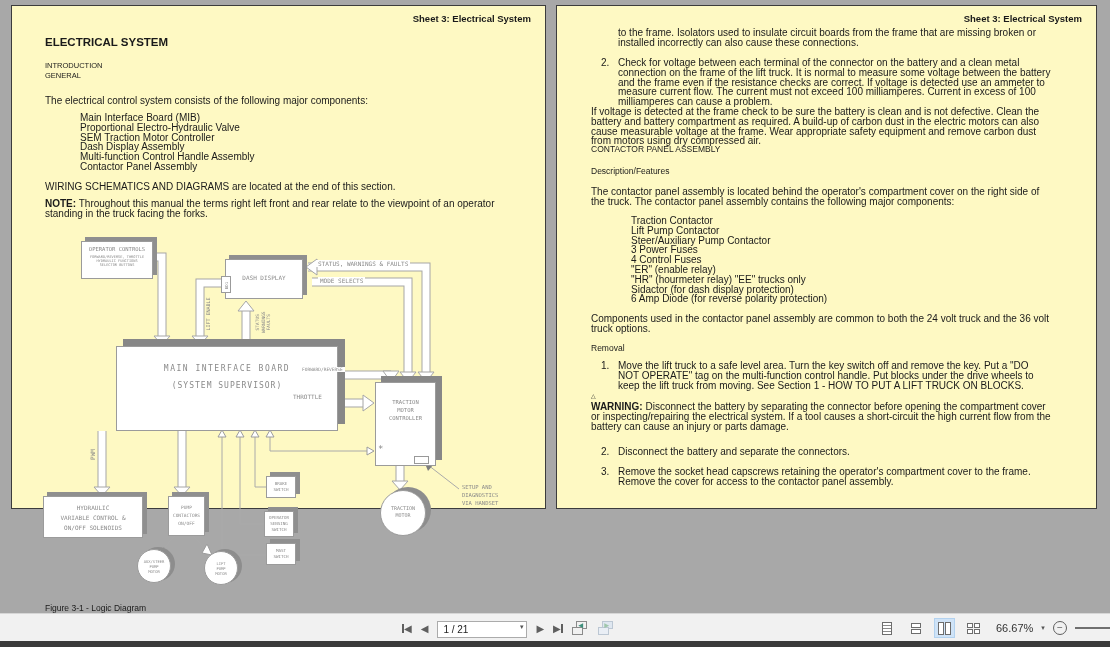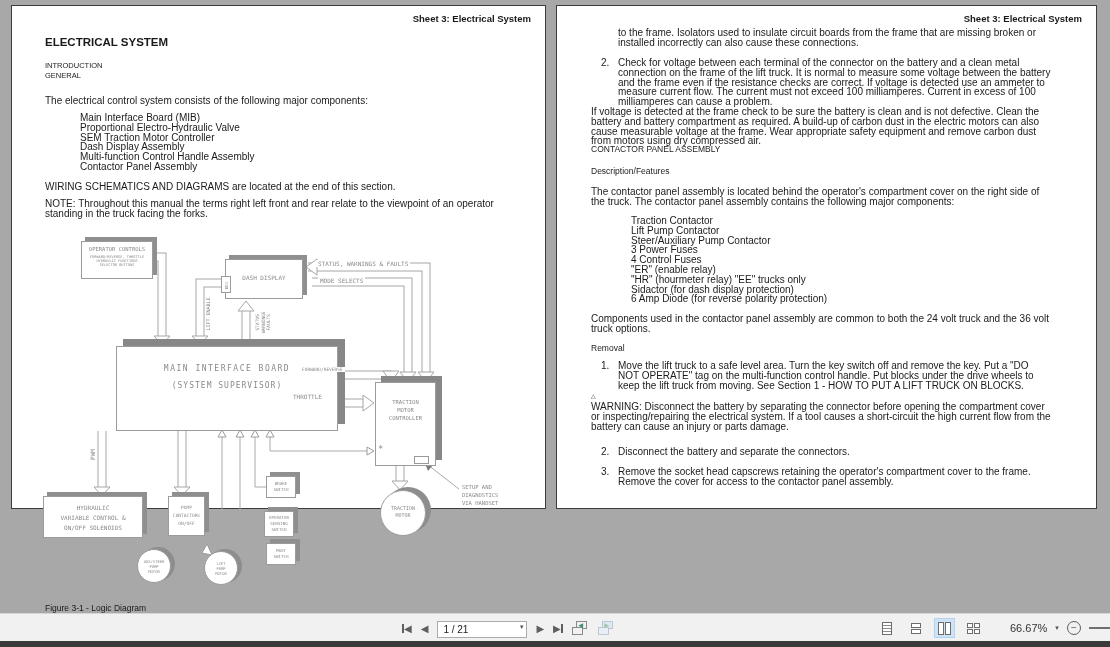--- a/index.html
+++ b/index.html
@@ -1,26 +1,26 @@
 <!DOCTYPE html>
 <html><head>
 <meta charset="utf-8">
 <style>
   *{box-sizing:border-box;margin:0;padding:0}
   html,body{width:1110px;height:647px;overflow:hidden}
   body{font-family:"Liberation Sans",sans-serif;background:#a8a8a8}
   #app{position:relative;width:1110px;height:647px;background:#a8a8a8;overflow:hidden}
 
-  .page{position:absolute;top:5px;height:504px;background:#ffffff;border:1px solid #3c3c3c;color:#1a1a1a}
+  .page{position:absolute;top:5px;height:504px;background:#fef9c3;border:1px solid #3c3c3c;color:#1a1a1a}
   #leftPage{left:11px;width:535px}
   #rightPage{left:556px;width:541px}
 
   .hdr{position:absolute;top:7px;right:14px;font-weight:bold;font-size:9.5px}
   .abs{position:absolute}
-  .b{font-weight:normal}
+  .b{font-weight:bold}
   .body-txt{font-size:10px;line-height:9.8px}
   .h-main{font-size:11.5px;font-weight:bold}
   .h-sec{font-size:8.5px;font-weight:normal}
   .num{position:absolute;left:44px;width:14px}
   .itm{margin-left:27px}
 
   
   #diagram-svg{position:absolute;left:0;top:0;width:535px;height:608px;z-index:1}
   .fo{stroke:#a6a6a6;stroke-width:9;fill:none}
   .fi{stroke:#fff;stroke-width:7;fill:none}
@@ -59,21 +59,21 @@
   .viewbtn.disabled .ar{color:#9fc6ab}
   .layicon{width:21px;height:20px;display:flex;align-items:center;justify-content:center;gap:1px}
   .layicon.sel{background:#cfe3f7;border:1px solid #b3d2ef}
   .lp{border:1px solid #6d6d6d;background:#fff}
   .lp.tall{width:10px;height:13px}
   .lp.half{width:10px;height:5px}
   .lp.col{width:6px;height:13px}
   .lp.bar{width:6px;height:5px}
   .stack{display:flex;flex-direction:column;gap:1px}
   .lines{background:repeating-linear-gradient(#fff 0 2px,#8a8a8a 2px 3px);background-clip:padding-box}
-  #zoomTxt{font-size:11px;color:#333;margin-left:18px}
+  #zoomTxt{font-size:11px;color:#333;margin-left:4px}
   .caret2{font-size:7px;color:#555}
   #zoomOut{width:14px;height:14px;border:1px solid #5f5f5f;border-radius:50%;color:#5f5f5f;
            font-size:10px;line-height:12px;text-align:center}
   #zoomSlider{width:40px;height:2px;background:#6f6f6f}
 </style>
 </head>
 <body>
 
 <div id="app">
 

